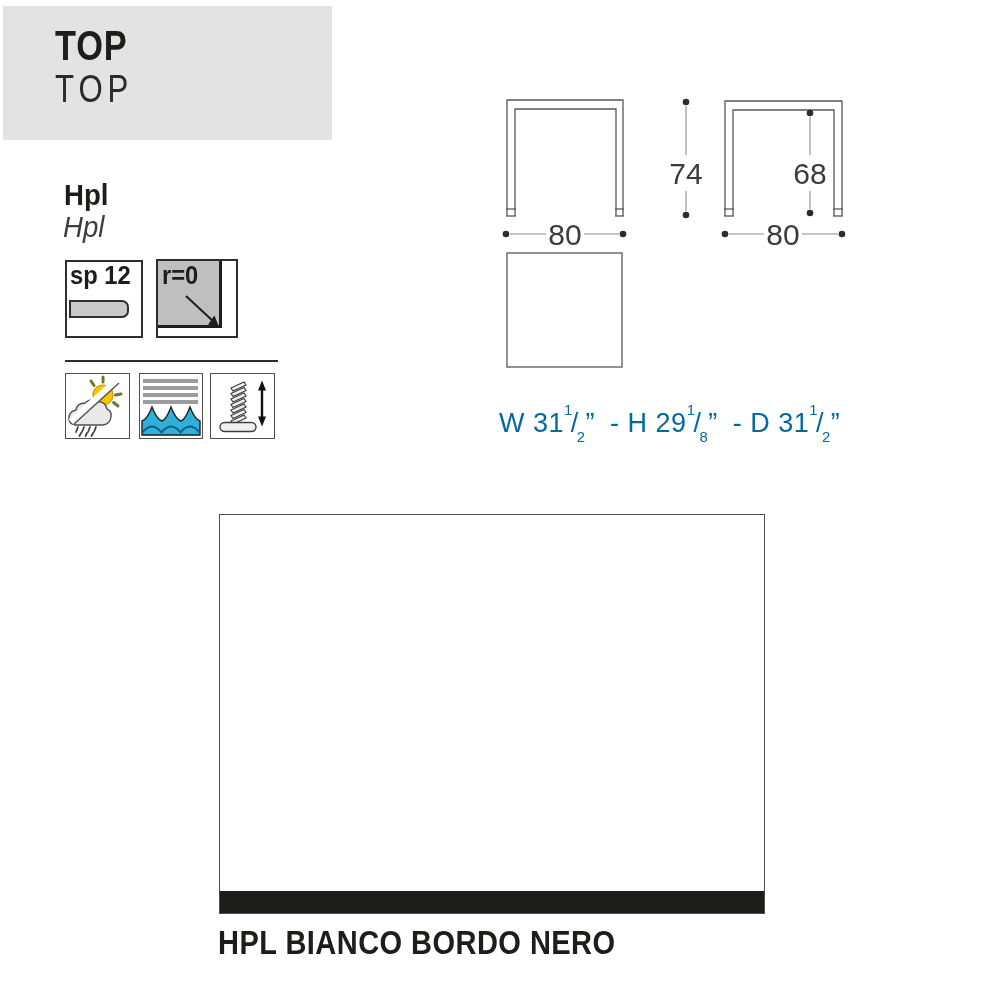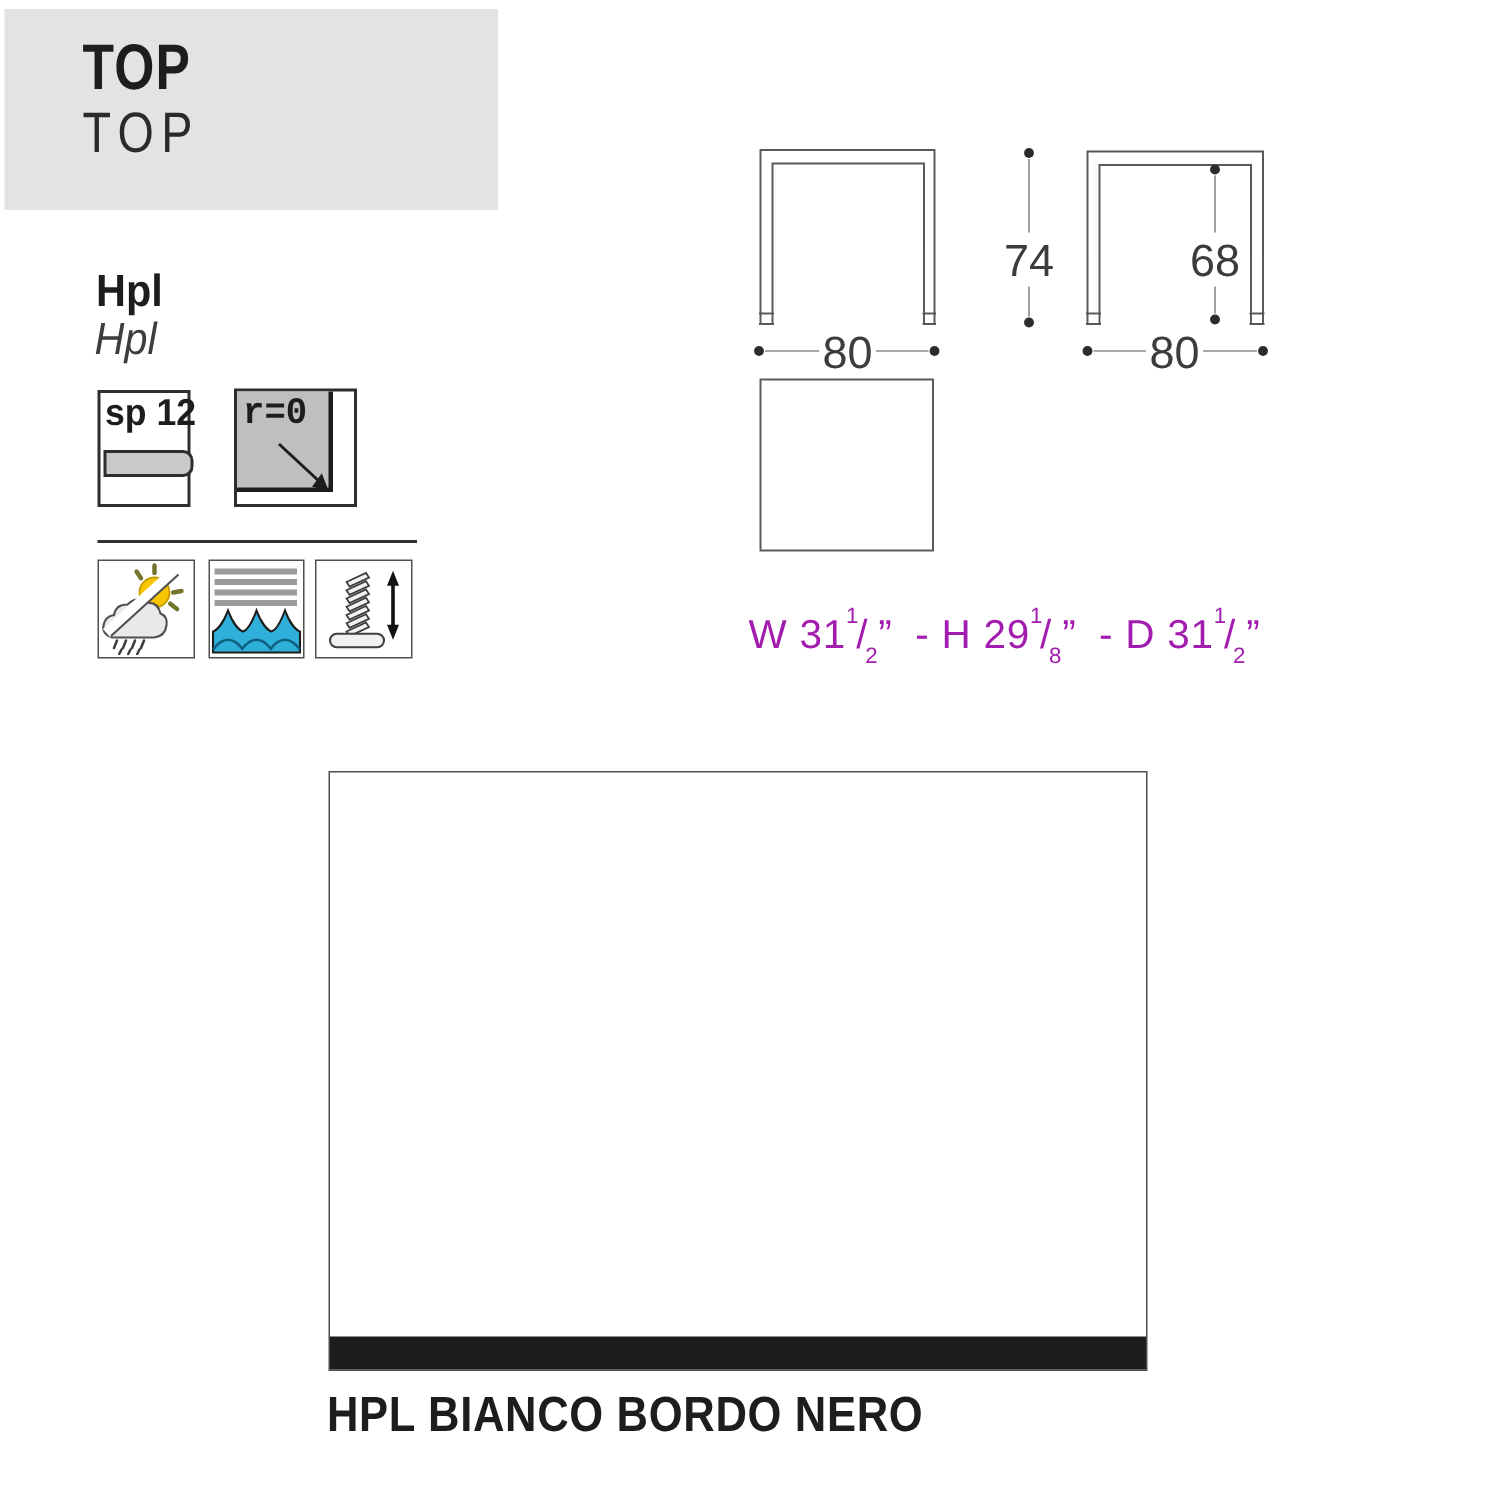--- a/index.html
+++ b/index.html
@@ -15,26 +15,26 @@
            transform:scaleX(.82);transform-origin:left top;color:#2a2a2a;line-height:1;}
 
   
   .hpl-bold{left:64px;top:180px;font-size:30px;font-weight:bold;line-height:1;
             transform:scaleX(.92);transform-origin:left top;color:#1d1d1b;}
   .hpl-italic{left:63px;top:212px;font-size:30px;font-style:italic;line-height:1;
               transform:scaleX(.92);transform-origin:left top;color:#3d3d3d;}
 
   
   .spec-box{box-sizing:border-box;border:2px solid #2e2e2e;background:#fff;}
-  .sp12{left:65px;top:260px;width:62px;height:78px;}
+  .sp12{left:65px;top:260px;width:78px;height:78px;}
   .sp12-label{position:absolute;left:3px;top:0px;font-size:25px;font-weight:bold;line-height:1.1;
               transform:scaleX(.95);transform-origin:left top;color:#1d1d1b;white-space:nowrap;}
   .sp12-bar{position:absolute;left:2px;top:38px;width:60px;height:18px;background:#c9c9c9;
             border:2px solid #2e2e2e;border-radius:0 7px 7px 0;box-sizing:border-box;}
-  .r0{left:156px;top:259px;width:82px;height:79px;font-family:Liberation Mono, monospace;}
+  .r0{left:156px;top:259px;width:82px;height:79px;}
   .r0-gray{position:absolute;left:0;top:0;width:61px;height:64px;background:#bfbfbf;
            border-right:3px solid #1d1d1b;border-bottom:3px solid #1d1d1b;box-sizing:content-box;}
   .r0-label{position:absolute;left:4px;top:1px;font-size:25px;font-weight:bold;line-height:1.1;
             transform:scaleX(.95);transform-origin:left top;color:#1d1d1b;}
   .r0-arrow{position:absolute;left:0;top:0;}
 
   .divider{left:65px;top:360px;width:213px;height:2px;background:#2e2e2e;}
 
   
   .icon-box{box-sizing:border-box;border:1.5px solid #4f4f4f;background:#fff;top:373px;height:66px;}
@@ -44,21 +44,21 @@
 
   
   .drawing{left:490px;top:85px;}
   .drawing path,.drawing rect.outline{fill:none;stroke:#56585a;stroke-width:1.3;}
   .drawing .dimline{stroke:#8c8c8c;stroke-width:1.1;}
   .drawing circle{fill:#2c2c2c;stroke:none;}
   .drawing text{fill:#3c3c3c;font-family:"Liberation Sans",sans-serif;font-size:30px;
                 text-anchor:middle;}
 
   
-  .spec-line{left:499px;top:408px;font-size:27px;color:#a21caf;letter-spacing:.5px;white-space:nowrap;}
+  .spec-line{left:499px;top:408px;font-size:27px;color:#0369a1;letter-spacing:.5px;white-space:nowrap;}
   .spec-line sup{font-size:.55em;position:relative;top:-.5em;}
   .spec-line sub{font-size:.55em;position:relative;top:.25em;}
   .spec-line .fr{margin:0 -2px;}
   .spec-line .grp{margin-left:7px;}
 
   
   .swatch{left:219px;top:514px;width:544px;height:398px;border:1px solid #4e4e4e;background:#fff;box-sizing:content-box;}
   .swatch-edge{position:absolute;left:0;bottom:0;width:100%;height:22px;background:#1d1d1b;}
   .caption{left:218px;top:924px;font-size:33px;font-weight:bold;letter-spacing:.5px;
            transform:scaleX(.88);transform-origin:left top;color:#1d1d1b;white-space:nowrap;}

